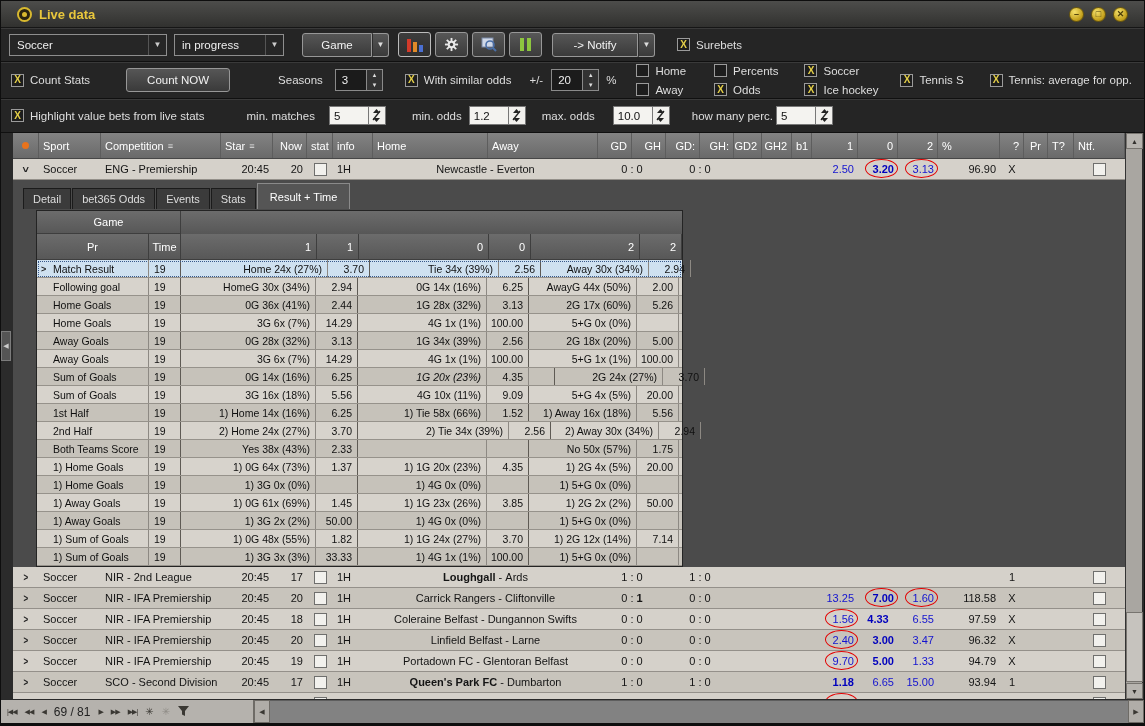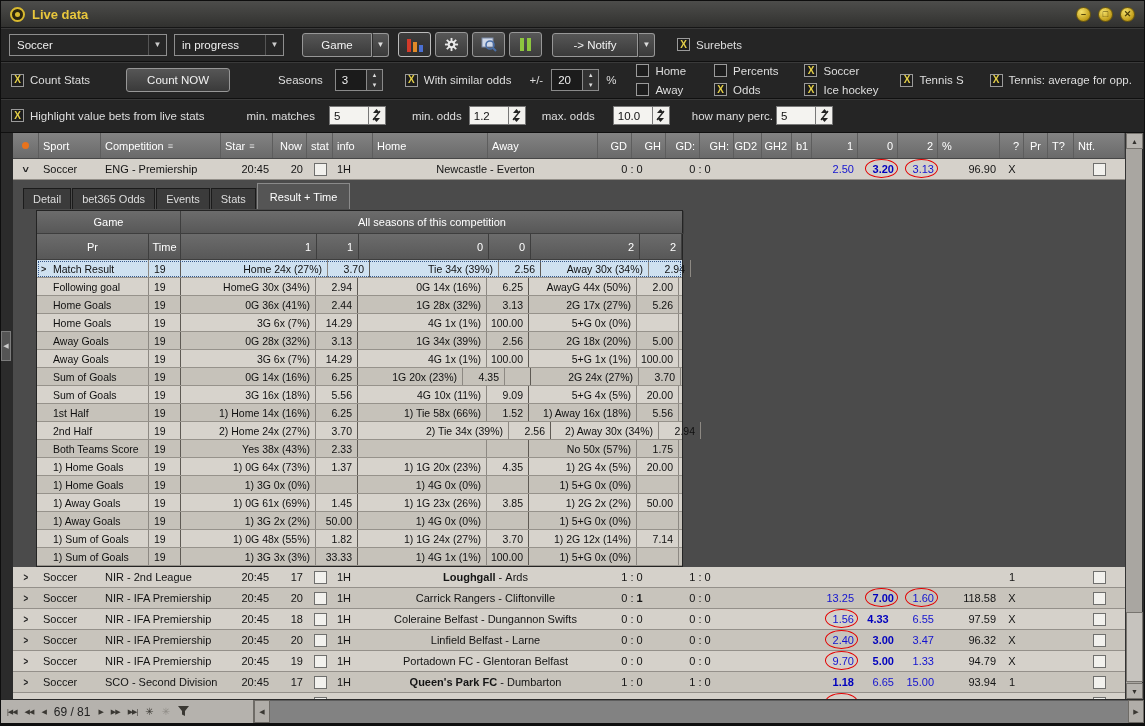--- a/index.html
+++ b/index.html
@@ -1,21 +1,21 @@
 <!DOCTYPE html>
 <html><head>
 <meta charset="utf-8">
 <style>
 *{box-sizing:border-box;margin:0;padding:0}
 html,body{background:#555}
 body{font-family:"Liberation Sans",sans-serif}
 .window{position:relative;width:1145px;height:726px;background:#2b2b2b;border:1px solid #0e0e0e;border-bottom:3px solid #0e0e0e;overflow:hidden}
 
 
-.titlebar{position:absolute;left:0;right:0;top:0;height:27px;background:linear-gradient(#4d4d4b,#31312f);display:flex;align-items:center;padding:0 9px;border-bottom:1px solid #161616}
+.titlebar{position:absolute;left:0;right:0;top:0;height:27px;background:linear-gradient(#4d4d4b,#31312f);display:flex;align-items:center;padding:0 16px;border-bottom:1px solid #161616}
 .appicon{width:15px;height:15px;border-radius:50%;border:2px solid #d8b92f;background:#2a2410;margin-right:7px;position:relative;flex:none}
 .appicon::after{content:"";position:absolute;left:3px;top:3px;width:5px;height:5px;border-radius:50%;background:#d8b92f}
 .title{color:#e9c73c;font-size:13px;font-weight:bold}
 .winbtns{margin-left:auto;display:flex;gap:7px}
 .wbtn{width:15px;height:15px;border-radius:50%;background:radial-gradient(circle at 35% 30%,#f4e06a,#c5a21e 65%,#8d7210);color:#4a3c07;font-size:9px;font-weight:bold;display:flex;align-items:center;justify-content:center;border:1px solid #6e5a0c;line-height:1}
 
 
 .tbar{position:absolute;left:0;right:0;display:flex;align-items:center;background:#252525;color:#dedede;font-size:11.5px;border-bottom:1px solid #101010;box-shadow:inset 0 1px 0 #3a3a3a}
 .tb1{top:27px;height:34px}
 .tb2{top:61px;height:37px}
@@ -427,21 +427,20 @@
     <div class="tabs" id="tabs">
         <span class="tab">Detail</span>
         <span class="tab">bet365 Odds</span>
         <span class="tab">Events</span>
         <span class="tab">Stats</span>
         <span class="tab on">Result + Time</span>
       </div>
     <div class="itable">
       <div class="ihead ih1">
         <span class="icell c" style="width:144px">Game</span>
-        <span class="icell c" style="width:503px">All seasons of this competition</span>
       </div>
       <div class="ihead ih2" id="isubhead">
           <span class="icell c" style="width: 112px;">Pr</span>
           <span class="icell c" style="width: 32px;">Time</span>
           <span class="icell r" style="width: 136px;">1</span>
           <span class="icell r" style="width: 42px;">1</span>
           <span class="icell r" style="width: 130px;">0</span>
           <span class="icell r" style="width: 42px;">0</span>
           <span class="icell r" style="width: 109px;">2</span>
           <span class="icell r" style="width: 42px;">2</span>
@@ -467,21 +466,21 @@
             <span class="icell r gsep" style="width: 109px;">AwayG 44x (50%)</span>
             <span class="icell r" style="width: 42px;">2.00</span>
           </div>
           <div class="irow dk">
             <span class="icell ilabel" style="width: 112px;">Home Goals</span>
             <span class="icell " style="width: 32px;">19</span>
             <span class="icell r gsep" style="width: 136px;">0G 36x (41%)</span>
             <span class="icell r" style="width: 42px;">2.44</span>
             <span class="icell r gsep" style="width: 130px;">1G 28x (32%)</span>
             <span class="icell r" style="width: 42px;">3.13</span>
-            <span class="icell r gsep" style="width: 109px;">2G 17x (27%)</span>
+            <span class="icell r gsep" style="width: 109px;">2G 17x (60%)</span>
             <span class="icell r" style="width: 42px;">5.26</span>
           </div>
           <div class="irow">
             <span class="icell ilabel" style="width: 112px;">Home Goals</span>
             <span class="icell " style="width: 32px;">19</span>
             <span class="icell r gsep" style="width: 136px;">3G 6x (7%)</span>
             <span class="icell r" style="width: 42px;">14.29</span>
             <span class="icell r gsep" style="width: 130px;">4G 1x (1%)</span>
             <span class="icell r" style="width: 42px;">100.00</span>
             <span class="icell r gsep" style="width: 109px;">5+G 0x (0%)</span>
@@ -505,21 +504,21 @@
             <span class="icell r gsep" style="width: 130px;">4G 1x (1%)</span>
             <span class="icell r" style="width: 42px;">100.00</span>
             <span class="icell r gsep" style="width: 109px;">5+G 1x (1%)</span>
             <span class="icell r" style="width: 42px;">100.00</span>
           </div>
           <div class="irow dk">
             <span class="icell ilabel" style="width: 112px;">Sum of Goals</span>
             <span class="icell " style="width: 32px;">19</span>
             <span class="icell r gsep" style="width: 136px;">0G 14x (16%)</span>
             <span class="icell r" style="width: 42px;">6.25</span>
-            <span class="icell r gsep" style="width: 106px;">1G 20x (23%)</span>
+            <span class="icell r gsep" style="width: 130px; font-style: italic;">1G 20x (23%)</span>
             <span class="icell r" style="width: 42px;">4.35</span>
             <span class="icell r gsep" style="width: 109px; margin-left: 25px;">2G 24x (27%)</span>
             <span class="icell r" style="width: 42px;">3.70</span>
           </div>
           <div class="irow">
             <span class="icell ilabel" style="width: 112px;">Sum of Goals</span>
             <span class="icell " style="width: 32px;">19</span>
             <span class="icell r gsep" style="width: 136px;">3G 16x (18%)</span>
             <span class="icell r" style="width: 42px;">5.56</span>
             <span class="icell r gsep" style="width: 130px;">4G 10x (11%)</span>

